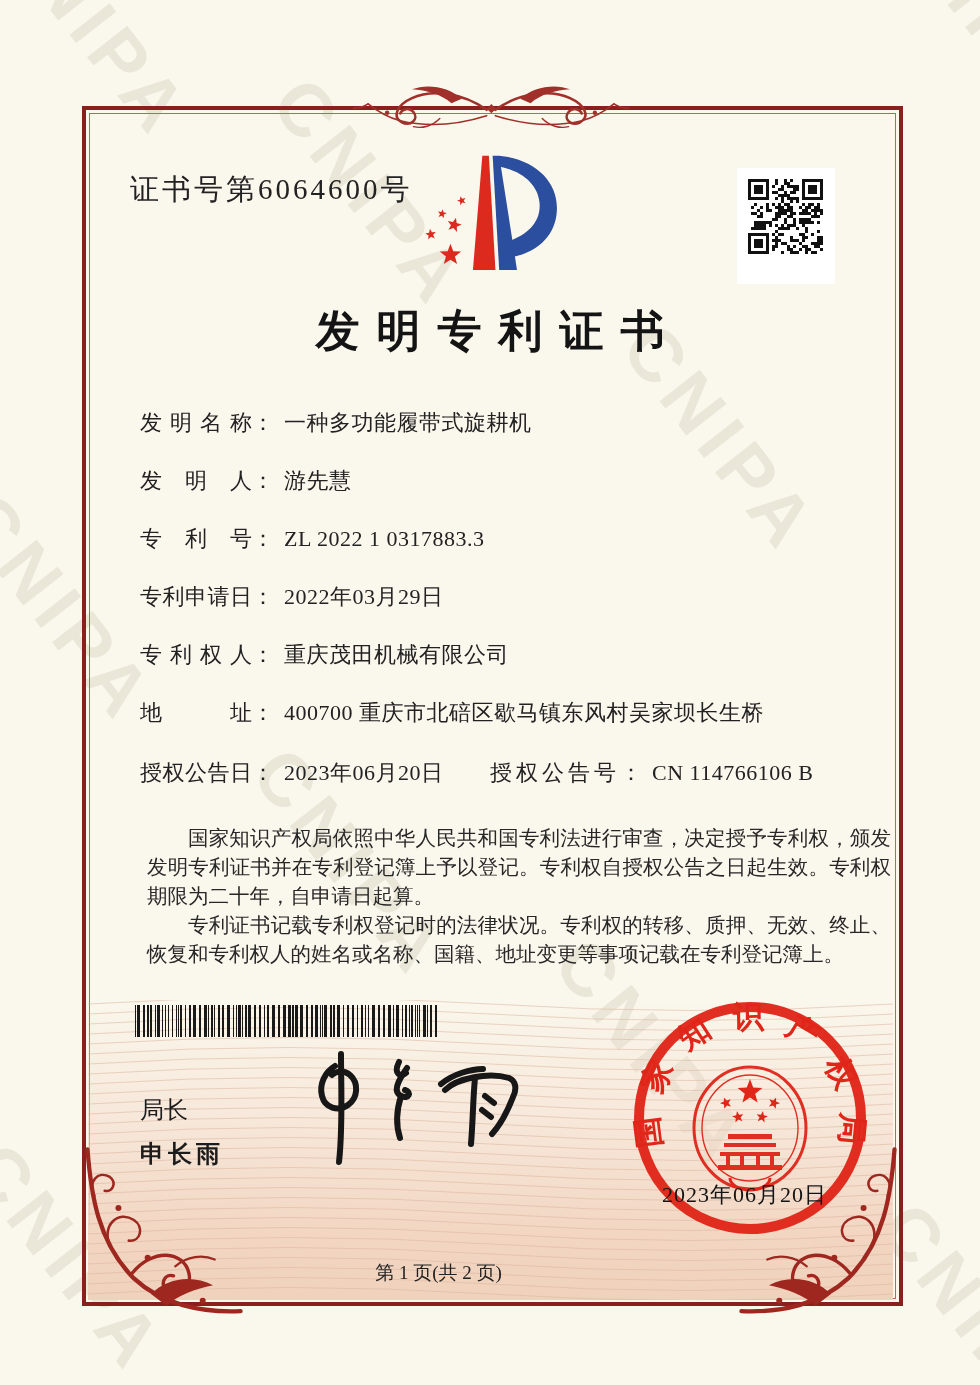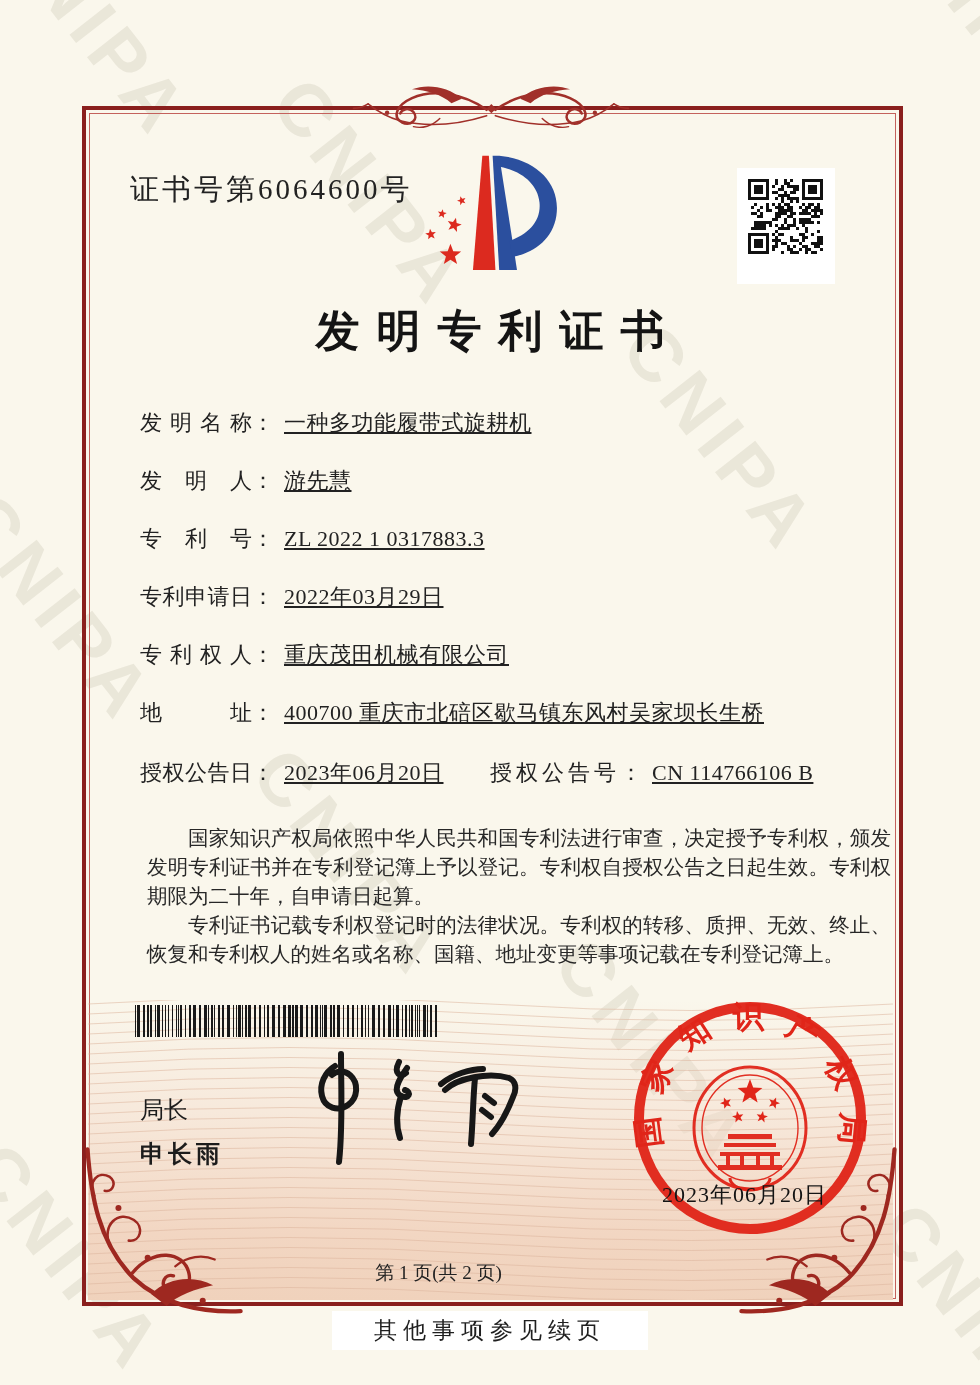--- a/index.html
+++ b/index.html
@@ -27,21 +27,21 @@
   .logo{position:absolute;left:407px;top:150px;width:160px;height:150px;}
   .qr-box{position:absolute;left:737px;top:168px;width:98px;height:116px;background:#ffffff;}
   .qr-box svg{position:absolute;left:11px;top:11px;}
   .title{position:absolute;left:0;right:0;top:290px;margin:12px;text-align:center;
       font-size:44px;font-weight:700;letter-spacing:17px;text-indent:17px;color:#141414;}
   
   .field-row{position:absolute;left:140px;width:740px;display:flex;align-items:baseline;font-size:22px;color:#222;}
   .flabel{display:inline-flex;width:112px;justify-content:space-between;flex:none;}
   .flabel i{font-style:normal;}
   .fcolon{flex:none;margin-right:10px;}
-  .fvalue{letter-spacing:0.5px;text-decoration:underline;}
+  .fvalue{letter-spacing:0.5px;}
   .fgroup2{position:absolute;left:350px;display:flex;align-items:baseline;}
   .fgroup2 .flabel{width:auto;letter-spacing:4px;}
   
   .para{position:absolute;left:135px;width:744px;margin:12px;font-size:20.5px;line-height:29px;
       text-indent:2em;text-align:justify;color:#272727;}
   
   .barcode{position:absolute;left:135px;top:1005px;}
   
   .signer-title{position:absolute;left:140px;top:1094px;font-size:24px;color:#1c1c1c;font-family:"Liberation Sans","DejaVu Sans",sans-serif;}
   .signer-name{position:absolute;left:140px;top:1138px;font-size:24px;color:#1c1c1c;font-family:"Liberation Sans","DejaVu Sans",sans-serif;letter-spacing:4px;font-weight:bold;}
@@ -583,17 +583,14 @@
         <rect x="128" y="160" width="4" height="9"></rect>
         <rect x="142" y="160" width="4" height="9"></rect>
         <rect x="90" y="169" width="64" height="5"></rect>
       </g>
       <path d="M102,182 a20,12 0 0 0 40,0" fill="none" stroke="#e02519" stroke-width="3"></path>
     </svg>
     <div class="seal-date">2023年06月20日</div>
   </div>
 
   <div class="page-note">第 1 页(共 2 页)</div>
-  <div class="footer-strip">
-    <span>其他事项参见续页</span>
-  </div>
 
 </div>
 
 </body></html>

